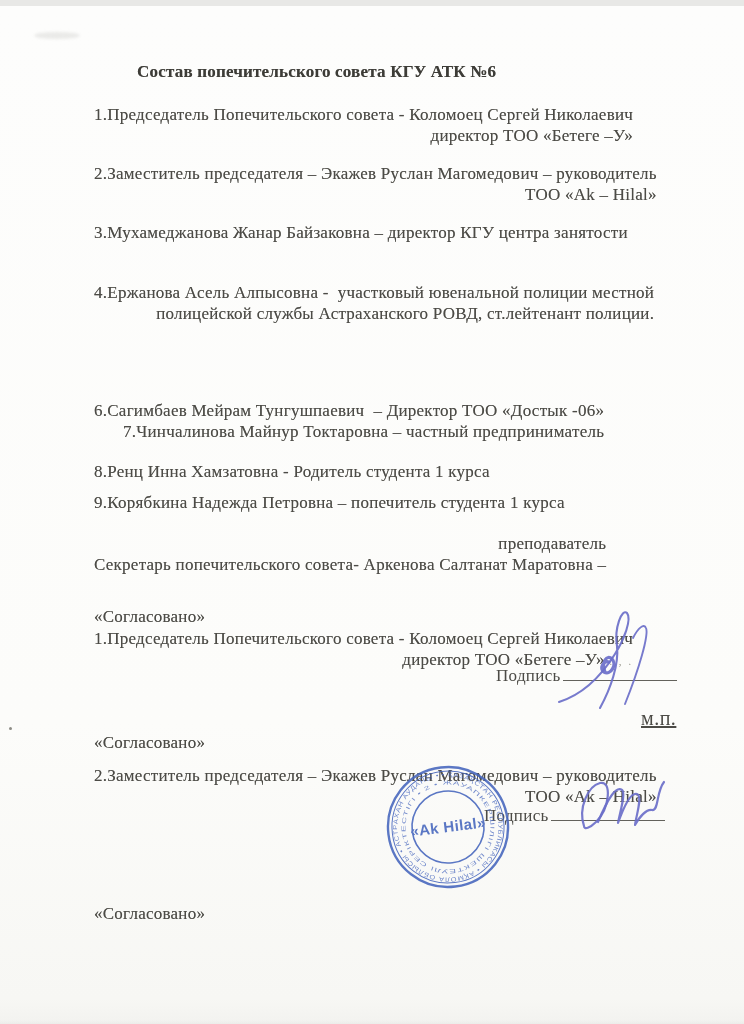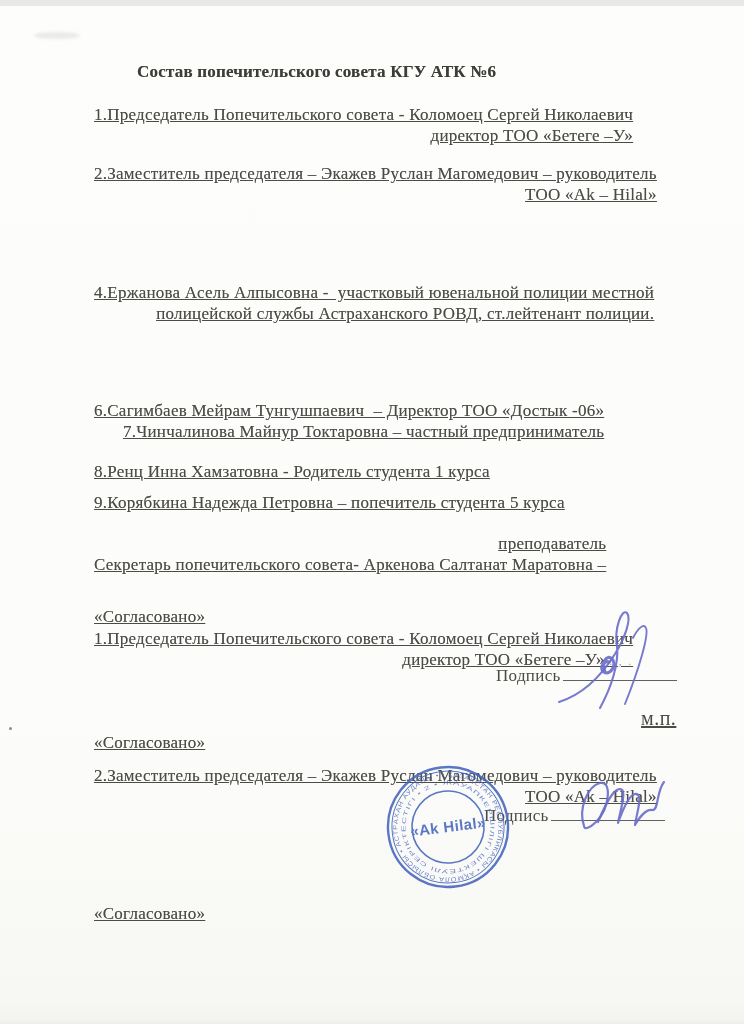--- a/index.html
+++ b/index.html
@@ -7,21 +7,21 @@
     position:relative;width:744px;height:1024px;margin:6px auto;
     background:linear-gradient(180deg,#fdfdfc 0%,#fcfcfa 70%,#f7f7f4 97%,#f1f1ee 100%);
     font-family:"Liberation Serif","DejaVu Serif",serif;
     color:#4c4b46;overflow:hidden;text-align:right;
   }
   .title{
     position:absolute;left:137px;top:56px;
     font-size:17px;font-weight:bold;color:#3d3c37;letter-spacing:.2px;
     text-shadow:0 0 .5px rgba(60,60,55,.55);
   }
-  .block{position:absolute;left:94px;text-decoration:underline;}
+  .block{position:absolute;left:94px;}
   .ln{
     font-size:17px;line-height:21px;letter-spacing:.25px;white-space:pre-wrap;
     text-shadow:0 0 .45px rgba(70,70,64,.5);
   }
   .faint{color:#b6b5ad;font-size:11px;letter-spacing:2px;}
   .sig-row{position:absolute;font-size:17px;letter-spacing:.3px;}
   .sig-line{
     display:inline-block;width:114px;height:14px;
     border-bottom:1.3px solid #63625c;vertical-align:baseline;margin-left:2px;
   }
@@ -47,39 +47,40 @@
     <div class="ln">1.Председатель Попечительского совета - Коломоец Сергей Николаевич</div>
     <div class="ln">директор ТОО «Бетеге –У»</div>
   </div>
 
   <div class="block" style="top:157px">
     <div class="ln">2.Заместитель председателя – Экажев Руслан Магомедович – руководитель</div>
     <div class="ln">ТОО «Ak – Hilal»</div>
   </div>
 
   <div class="block" style="top:216px">
+    <div class="ln">3.Мухамеджанова Жанар Байзаковна – директор КГУ центра занятости</div>
   </div>
 
   <div class="block" style="top:276px">
     <div class="ln">4.Ержанова Асель Алпысовна -  участковый ювенальной полиции местной</div>
     <div class="ln">полицейской службы Астраханского РОВД, ст.лейтенант полиции.</div>
   </div>
 
 
   <div class="block" style="top:394px">
     <div class="ln">6.Сагимбаев Мейрам Тунгушпаевич  – Директор ТОО «Достык -06»</div>
     <div class="ln">7.Чинчалинова Майнур Токтаровна – частный предприниматель</div>
   </div>
 
   <div class="block" style="top:455px">
     <div class="ln">8.Ренц Инна Хамзатовна - Родитель студента 1 курса</div>
   </div>
 
   <div class="block" style="top:486px">
-    <div class="ln">9.Корябкина Надежда Петровна – попечитель студента 5 курса</div>
+    <div class="ln">9.Корябкина Надежда Петровна – попечитель студента 1 курса</div>
   </div>
 
   <div class="block" style="top:527px">
     <div class="ln">преподаватель</div>
     <div class="ln">Секретарь попечительского совета- Аркенова Салтанат Маратовна –</div>
   </div>
 
   <div class="block" style="top:600px">
     <div class="ln">«Согласовано»</div>
   </div>

